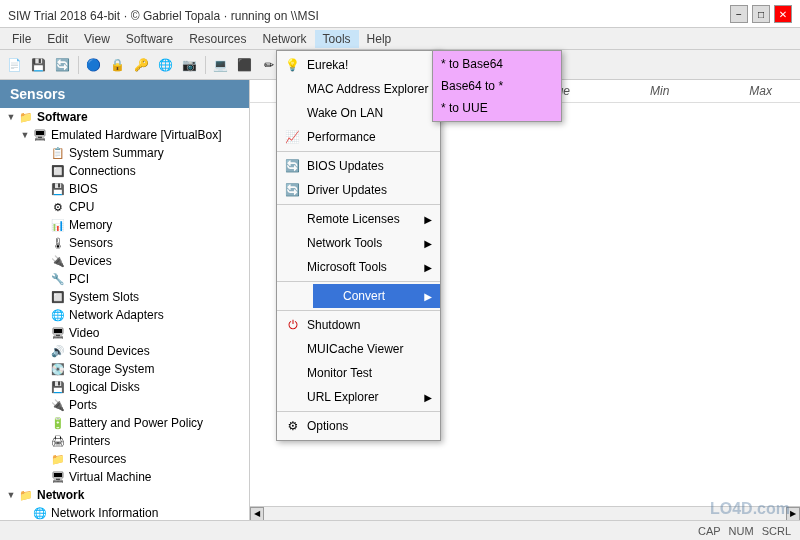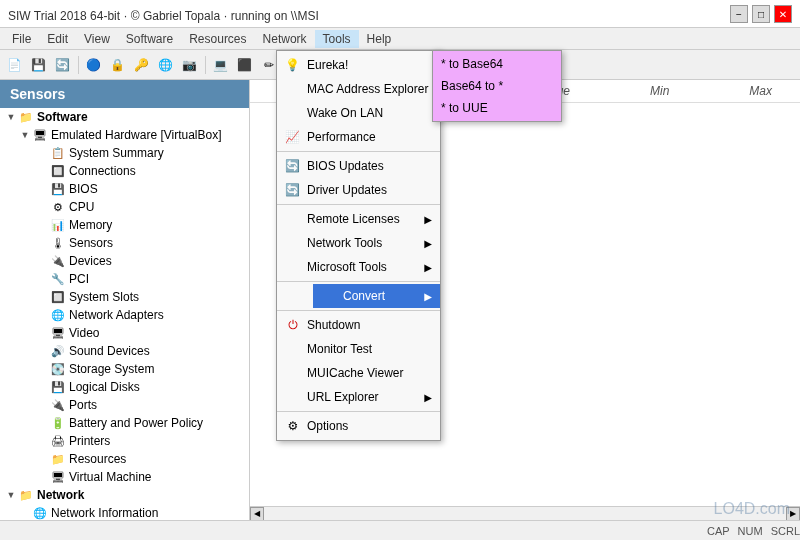--- a/index.html
+++ b/index.html
@@ -181,21 +181,21 @@
       position: absolute;
       bottom: 0;
       left: 0;
       right: 0;
       height: 20px;
       background: #f0f0f0;
       border-top: 1px solid #ccc;
       display: flex;
       align-items: center;
       justify-content: flex-end;
-      padding: 0 0;
+      padding: 0 9px;
       gap: 8px;
     }
     .status-item {
       font-size: 11px;
       color: #555;
     }
 
     .tools-menu {
       position: absolute;
       top: 50px;
@@ -252,21 +252,21 @@
       z-index: 300;
       padding: 2px 0;
     }
 
     
     .watermark {
       position: absolute;
       bottom: 22px;
       right: 10px;
       font-size: 16px;
-      font-weight: normal;
+      font-weight: bold;
       color: rgba(80,120,160,0.4);
     }
 
     
     .sidebar::-webkit-scrollbar {
       width: 12px;
     }
     .sidebar::-webkit-scrollbar-track {
       background: #f0f0f0;
     }
@@ -581,25 +581,25 @@
     <span>Convert</span>
     <span class="submenu-arrow">▶</span>
   </div>
   <div class="menu-sep"></div>
   <div class="menu-dropdown-item">
     <span class="menu-icon" style="color:#c00;">⏻</span>
     <span>Shutdown</span>
   </div>
   <div class="menu-dropdown-item">
     <span class="menu-icon"></span>
+    <span>MUICache Viewer</span>
+  </div>
+  <div class="menu-dropdown-item">
+    <span class="menu-icon"></span>
     <span>Monitor Test</span>
-  </div>
-  <div class="menu-dropdown-item">
-    <span class="menu-icon"></span>
-    <span>MUICache Viewer</span>
   </div>
   <div class="menu-dropdown-item">
     <span class="menu-icon"></span>
     <span>URL Explorer</span>
     <span class="submenu-arrow">▶</span>
   </div>
   <div class="menu-sep"></div>
   <div class="menu-dropdown-item">
     <span class="menu-icon">⚙</span>
     <span>Options</span>

